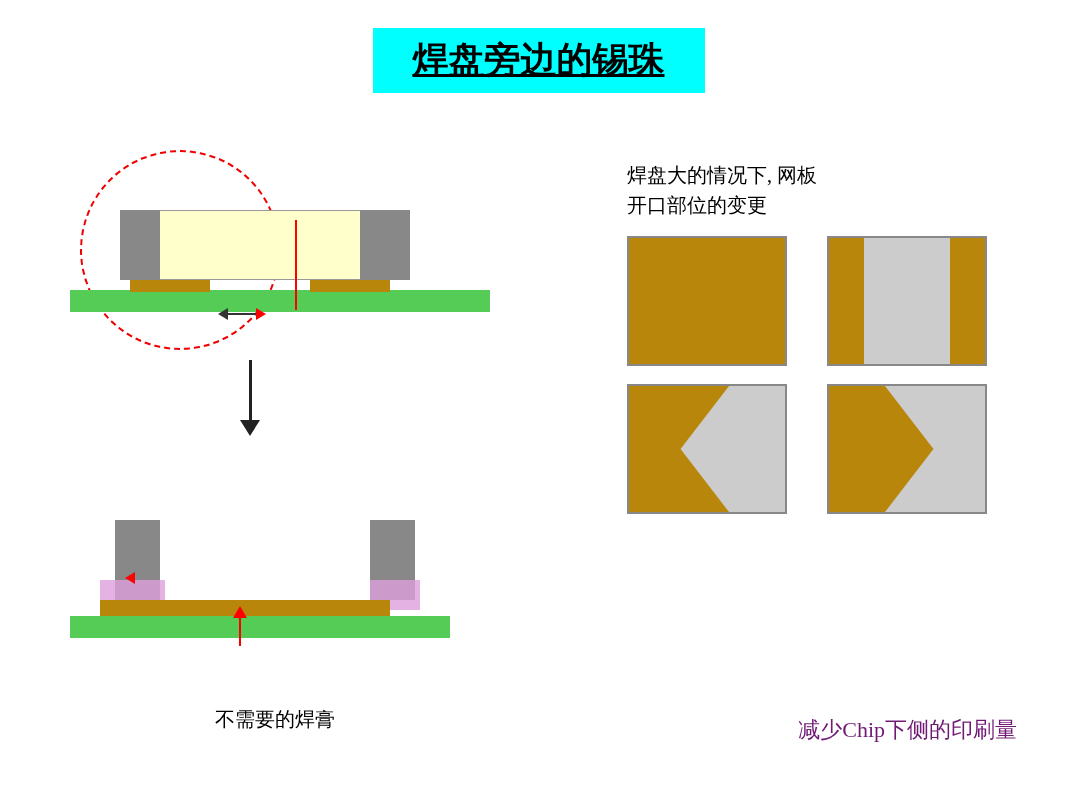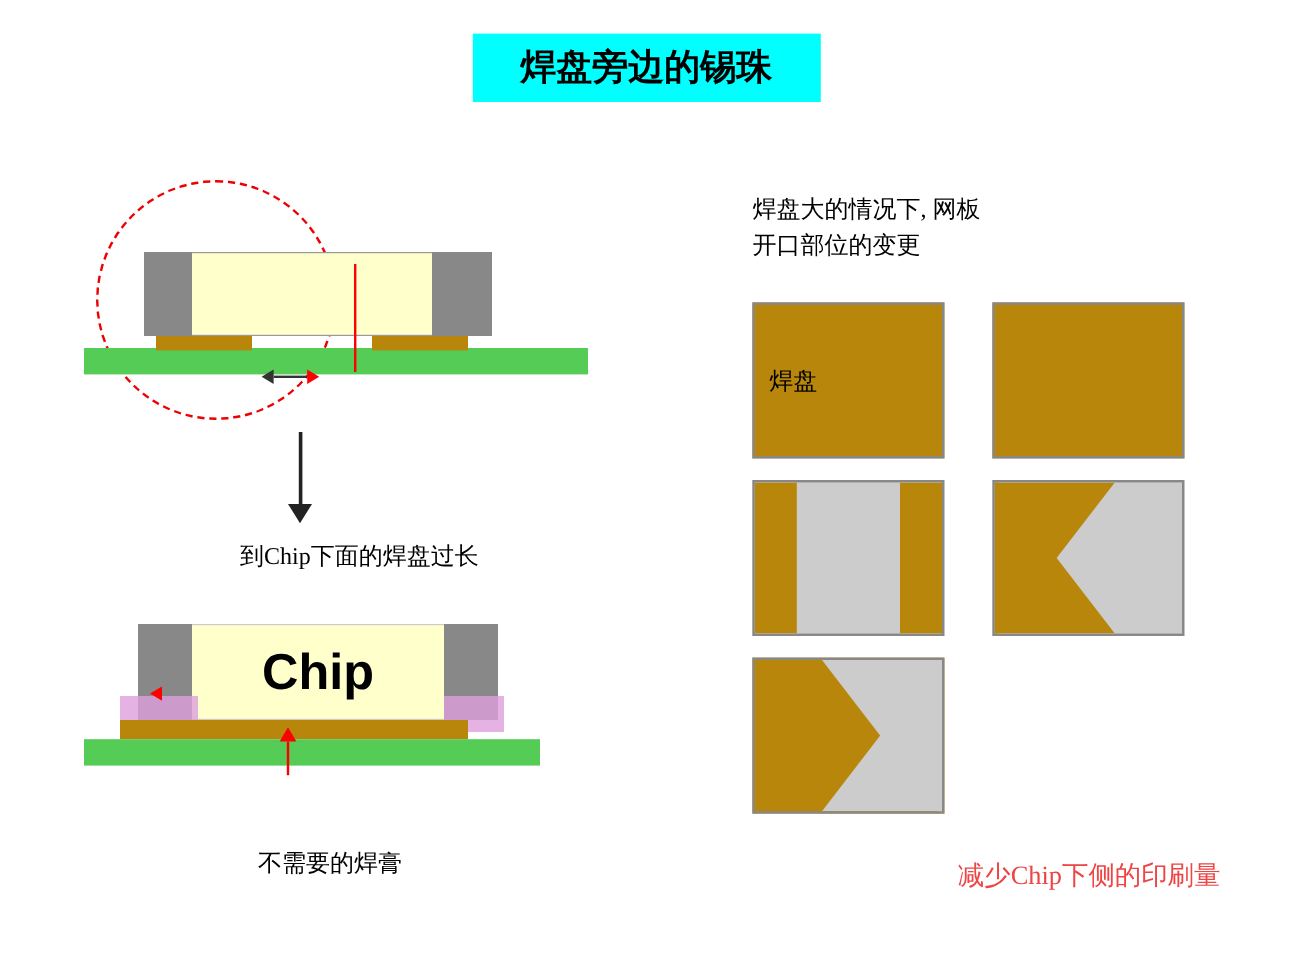--- a/index.html
+++ b/index.html
@@ -13,23 +13,24 @@
     }
 
     
     .title-bar {
       position: absolute;
       top: 28px;
       left: 50%;
       transform: translateX(-50%);
       background: cyan;
       padding: 8px 40px;
-      font-size: 30px;
+      font-size: 36px;
       font-weight: bold;
       white-space: nowrap;
+      text-decoration: underline;
     }
 
     
     .left-section {
       position: absolute;
       left: 40px;
       top: 130px;
       width: 490px;
     }
 
@@ -269,21 +270,21 @@
       position: absolute;
       right: 60px;
       top: 160px;
       width: 390px;
     }
 
     .right-caption {
       font-size: 20px;
       color: #000;
       line-height: 1.5;
-      margin-bottom: 32px;
+      margin-bottom: 16px;
     }
 
     .grid-container {
       display: grid;
       grid-template-columns: 1fr 1fr;
       gap: 18px 30px;
       width: 370px;
     }
 
     .grid-cell {
@@ -403,21 +404,21 @@
       width: 0; height: 0;
       border-bottom: 130px solid #ccc;
       border-left: 100px solid transparent;
     }
 
     .bottom-red-caption {
       position: absolute;
       bottom: 60px;
       right: 60px;
       font-size: 22px;
-      color: #ef4444;
+      color: #701a75;
     }
   </style>
 </head>
 <body>
 
 <div class="title-bar">焊盘旁边的锡珠</div>
 
 <div class="left-section">
 
   <div class="top-diagram">
@@ -441,27 +442,23 @@
       <div style="width:28px;height:2px;background:#333;"></div>
       <div style="width:0;height:0;border-top:6px solid transparent;border-bottom:6px solid transparent;border-left:10px solid red;"></div>
     </div>
   </div>
 
   <div class="down-arrow">
     <div class="down-arrow-line"></div>
     <div class="down-arrow-head"></div>
   </div>
 
-  <div class="caption-top">到Chip下面的焊盘过长</div>
 
   <div class="bottom-diagram">
 
-    <div class="chip-label-box">
-      <span class="chip-label-text">Chip</span>
-    </div>
 
     <div class="electrode-left-b"></div>
     <div class="electrode-right-b"></div>
 
     <div class="solder-left"></div>
     <div class="solder-right"></div>
 
     <div class="pad-left-b"></div>
 
     <div class="pcb-bottom"></div>
@@ -482,23 +479,20 @@
 
 </div>
 
 <div class="right-section">
 
   <div class="right-caption" style="white-space:pre-line;">焊盘大的情况下, 网板
 开口部位的变更</div>
 
   <div class="grid-container">
 
-    <div class="grid-cell cell-pad-left">
-      <span>焊盘</span>
-    </div>
     <div class="grid-cell cell-pad-right"></div>
 
     <div class="grid-cell cell-open-right"></div>
 
     <div class="grid-cell cell-tri-left">
       <div class="tri-tl"></div>
       <div class="tri-bl"></div>
     </div>
     <div class="grid-cell cell-tri-right">
       <div class="tri-tr"></div>

